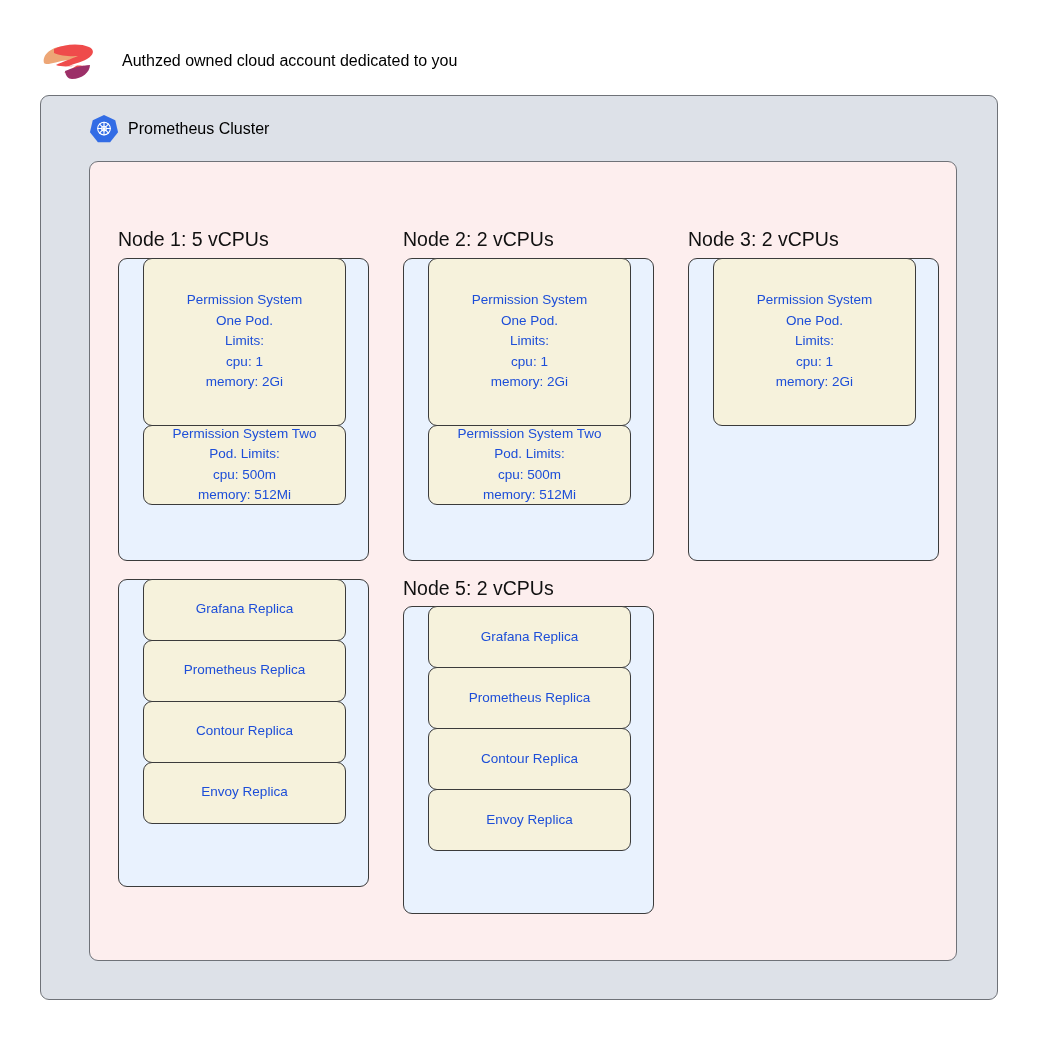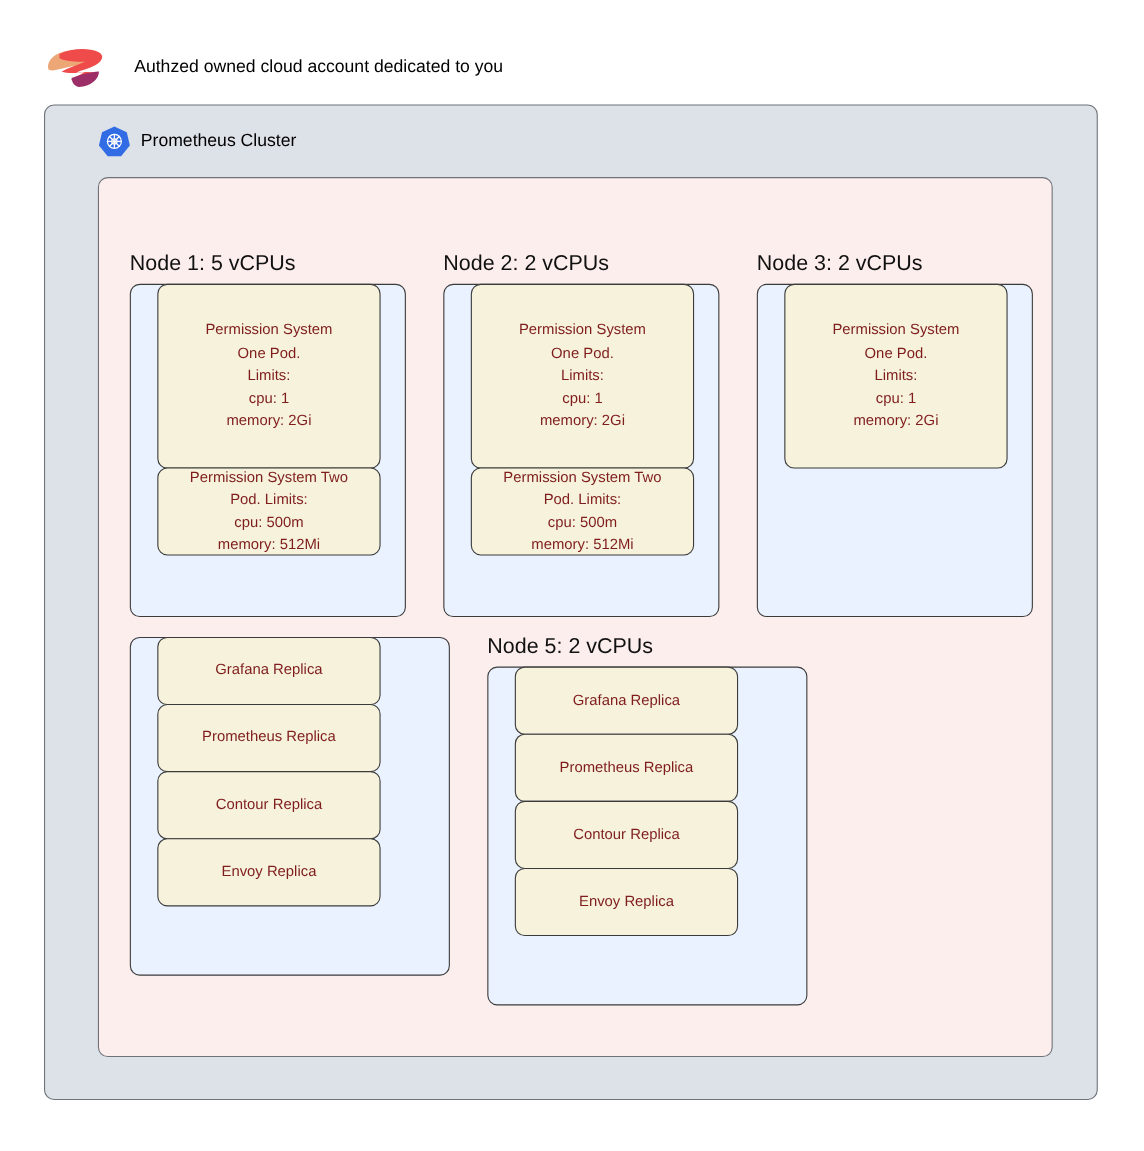--- a/index.html
+++ b/index.html
@@ -104,40 +104,40 @@
   }
 
   .node-box {
     box-sizing: border-box;
     background: #e9f2fe;
     border: 1.2px solid #3b3b3b;
     border-radius: 9px;
     position: relative;
   }
   .node-box.size-pods  { width: 251px; height: 303px; }
-  .node-box.size-reps  { width: 291px; height: 308px; padding-left: 28px; }
+  .node-box.size-reps  { width: 251px; height: 308px; padding-left: 28px; }
 
   
   .pod-stack {
     position: absolute;
     left: 0;
     top: -1px;
     width: 100%;
   }
 
   .pod {
     box-sizing: border-box;
     background: #f6f2dc;
     border: 1.2px solid #3b3b3b;
     border-radius: 9px;
     display: flex;
     flex-direction: column;
     align-items: center;
     justify-content: center;
-    color: #7f1d1d;
+    color: #1d4ed8;
     font-size: 13.5px;
     line-height: 20.5px;
     text-align: center;
     position: relative;
   }
   .pod-line { display: block; white-space: nowrap; }
 
   
   .pod.ps-one {
     width: 203px;

